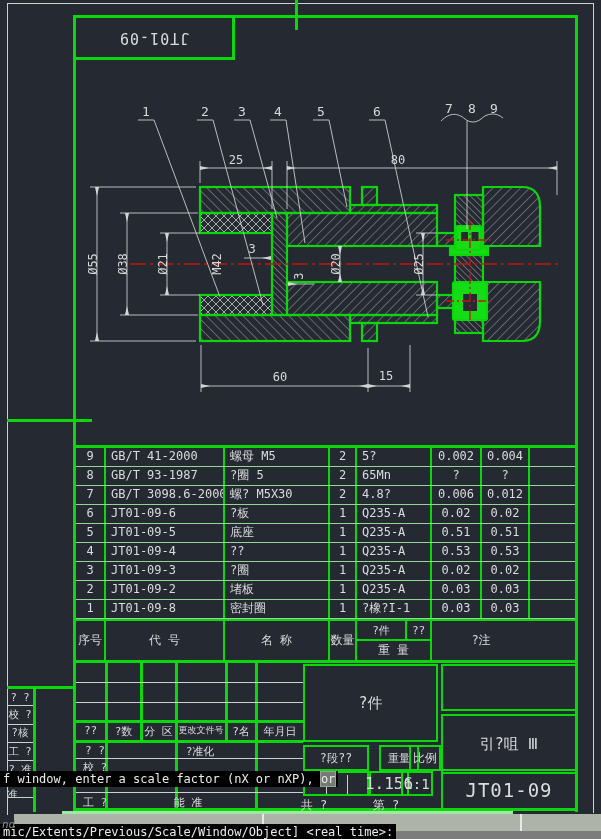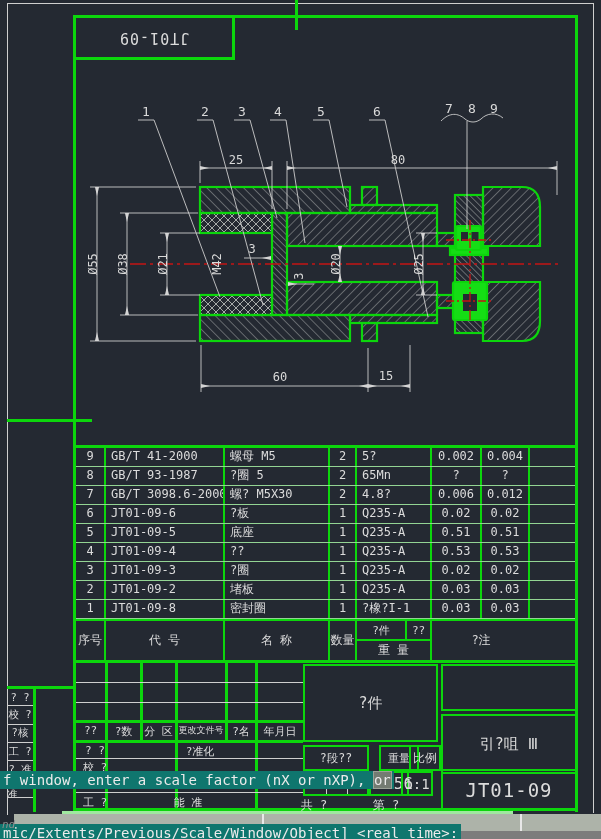--- a/index.html
+++ b/index.html
@@ -30,22 +30,22 @@
   .wtop div:last-child{border-right:none}
   .wbot{height:18px;display:flex;align-items:center;justify-content:center;font-size:12px;font-family:var(--cadfont)}
   
   .gb{position:absolute;border:2.5px solid var(--g);display:flex;align-items:center;justify-content:center;
       font-family:var(--cadfont);color:#dcdcdc}
   .tlabel{position:absolute;font-family:var(--cadfont);font-size:11px;color:#dcdcdc;text-align:center;overflow:hidden;white-space:nowrap}
   #leftcol{position:absolute;left:7px;top:688px;width:26px;height:110px}
   #leftcol div{height:18.3px;border-bottom:1px solid #cfcfcf;font-family:var(--cadfont);
       font-size:10.5px;display:flex;align-items:center;justify-content:center;color:#dcdcdc;overflow:hidden}
   
-  .cmd{position:absolute;left:0;font-family:var(--cadfont);font-size:14px;color:#ebebeb;
-      background:#0f766e;padding:1px 3px;white-space:pre;z-index:30}
+  .cmd{position:absolute;left:0;font-family:var(--cadfont);font-size:12px;color:#ebebeb;
+      background:#000000;padding:1px 3px;white-space:pre;z-index:30}
   .cmdhl{background:#747b72;outline:1px solid #9aa096}
   #cmd3{position:absolute;left:2px;top:818px;font-family:var(--cadfont);font-style:italic;
       font-size:11px;color:#8f8f8f;z-index:30}
 </style>
 </head>
 <body>
 
 <div id="page">
 
   <div class="wline" style="left:7px;top:3px;width:1px;height:812px"></div>

